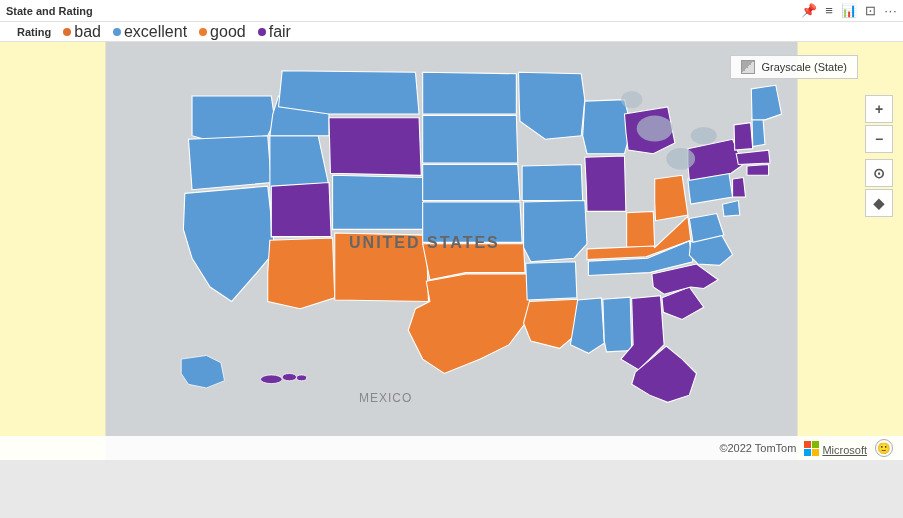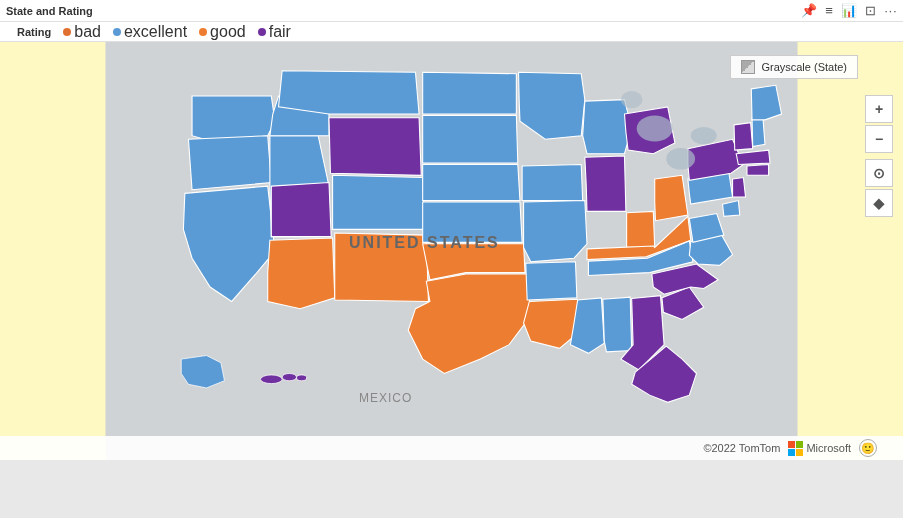--- a/index.html
+++ b/index.html
@@ -139,30 +139,31 @@
 
     
     #footer {
       position: absolute;
       bottom: 0; left: 0; right: 0;
       height: 24px;
       background: rgba(255,255,255,0.9);
       display: flex;
       align-items: center;
       justify-content: flex-end;
-      padding: 0 26px;
+      padding: 0 10px;
       gap: 8px;
       z-index: 100;
       font-size: 11px;
       color: #555;
     }
     .microsoft-logo {
       display: flex;
-      align-items: center;
+      align-items: flex-end;
       gap: 3px;
+      text-decoration: underline;
     }
     .ms-squares {
       display: grid;
       grid-template-columns: 7px 7px;
       grid-template-rows: 7px 7px;
       gap: 1px;
     }
     .ms-sq { width: 7px; height: 7px; }
     .ms-red { background: #f25022; }
     .ms-green { background: #7fba00; }

